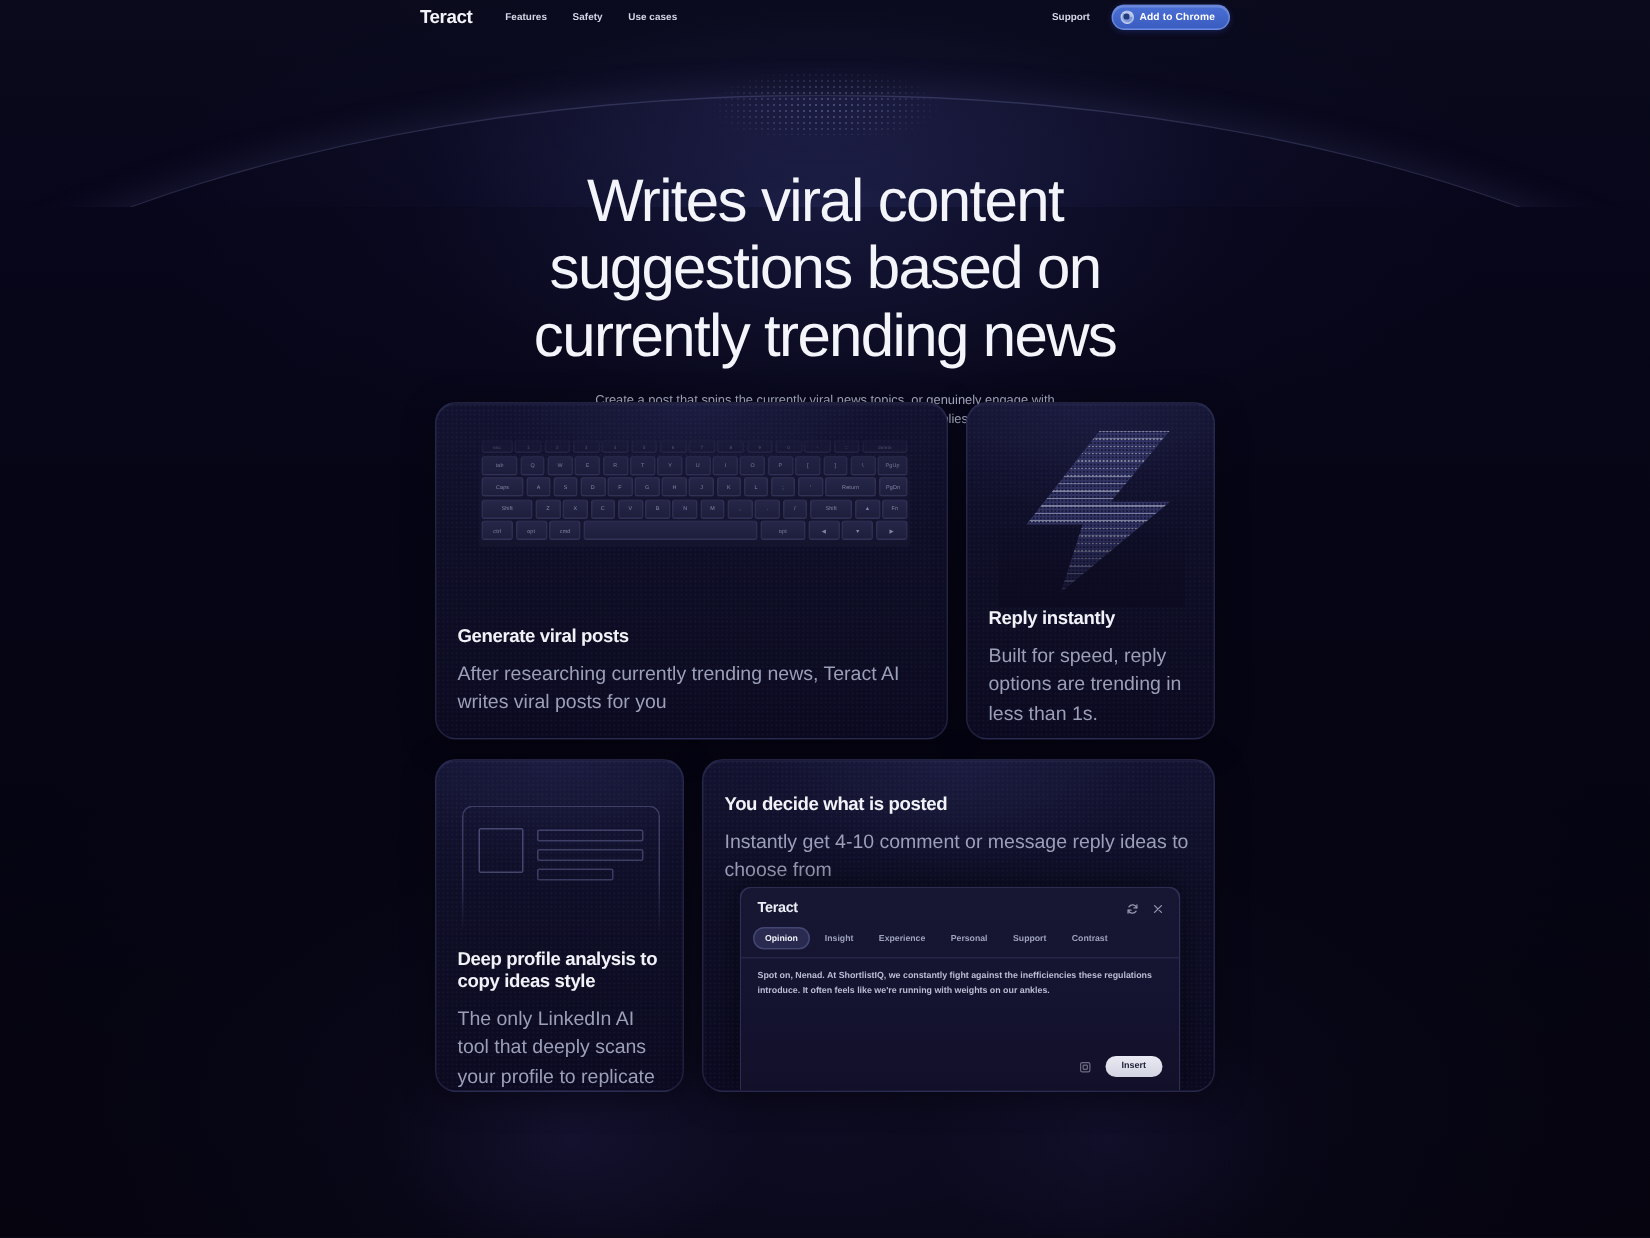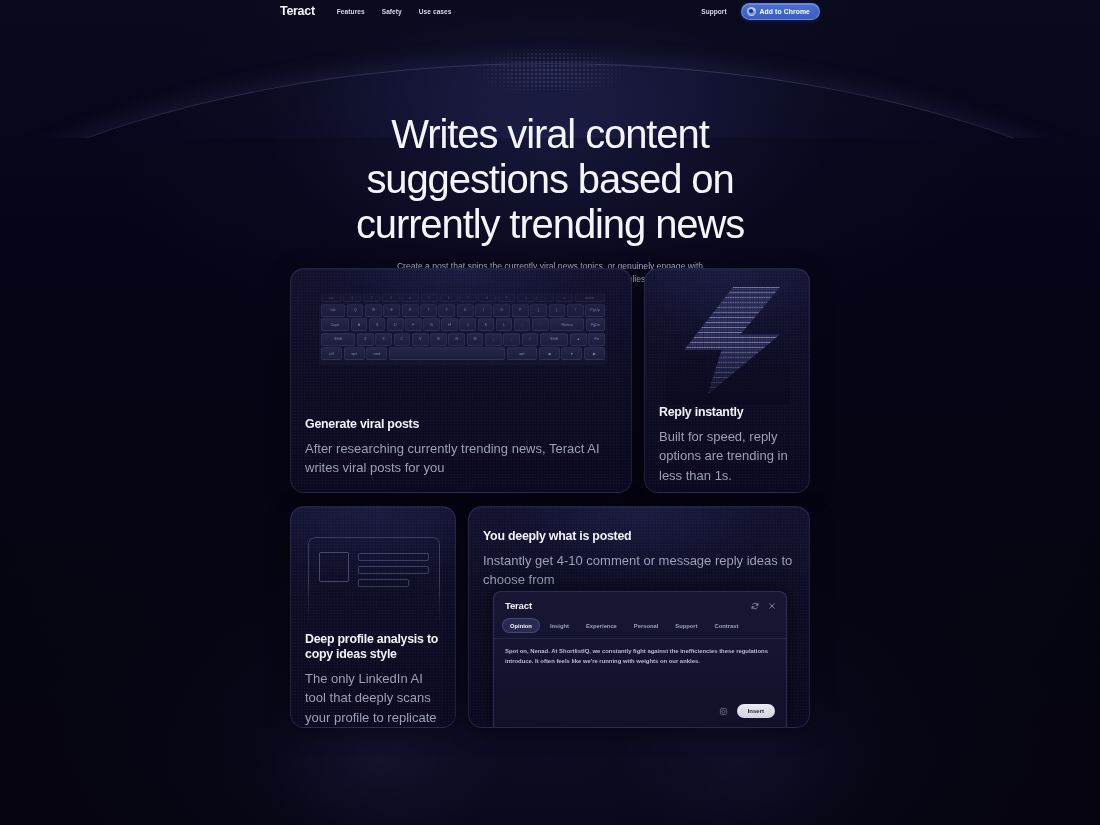--- a/index.html
+++ b/index.html
@@ -554,21 +554,21 @@
           </div>
         </div>
         <div class="card-text" style="position:absolute; top:125px; left:0; width:166px;">
           <div class="card-title">Deep profile analysis to copy ideas style</div>
           <div class="card-sub">The only LinkedIn AI tool that deeply scans your profile to replicate your style.</div>
         </div>
       </article>
 
       <article class="card card-wide-b">
         <div class="card4-head card-text">
-          <div class="card-title">You deeply what is posted</div>
+          <div class="card-title">You decide what is posted</div>
           <div class="card-sub">Instantly get 4-10 comment or message reply ideas to choose from</div>
         </div>
 
         <div class="widget">
           <div class="widget-head">
             <span class="widget-brand">Teract</span>
             <div class="widget-actions">
               <svg class="ic" viewBox="0 0 16 16" fill="none" stroke="#c9ccdf" stroke-width="1.6" stroke-linecap="round">
                 <path d="M13.6 6.4A5.8 5.8 0 0 0 3.2 5.1"></path>
                   <path d="M2.4 9.6a5.8 5.8 0 0 0 10.4 1.3"></path>

